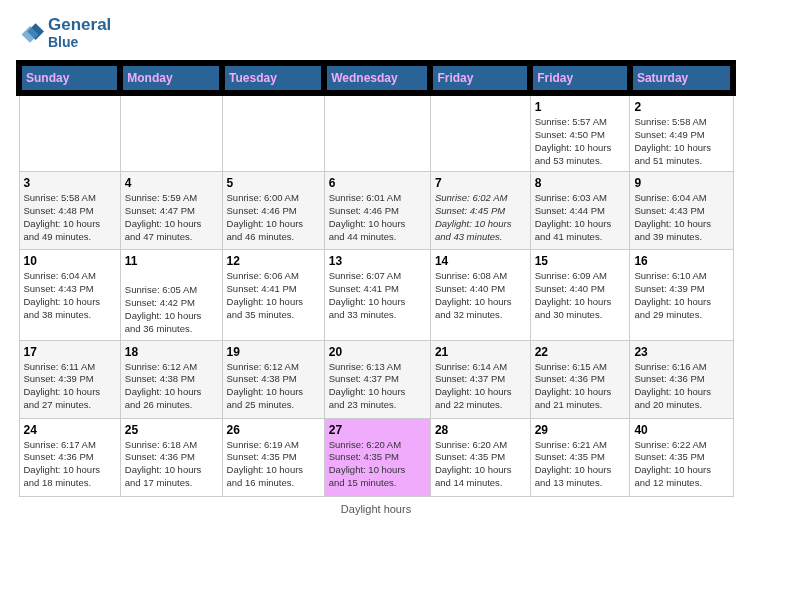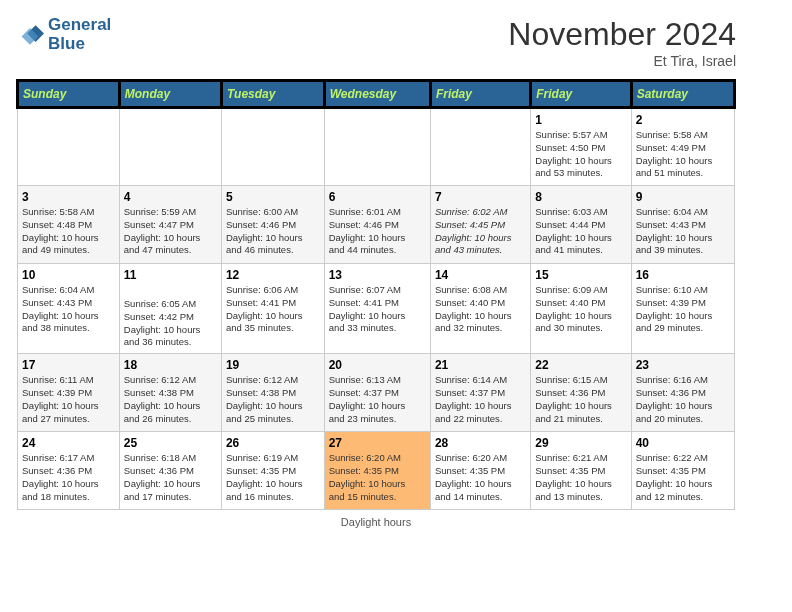--- a/index.html
+++ b/index.html
@@ -43,27 +43,26 @@
       font-size: 14px;
       color: #555;
     }
     .calendar {
       width: 100%;
       border-collapse: collapse;
       font-size: 10.5px;
     }
     .calendar th {
       background: #2a6496;
-      color: #bef264;
+      color: #f0abfc;
       padding: 5px 4px;
       text-align: left;
       font-size: 12px;
       font-weight: bold;
-      border: 3px solid #000000;
-      font-style: italic;
+      border: 6px solid #000000;
     }
     .calendar td {
       border: 1px solid #ccc;
       vertical-align: top;
       padding: 4px 4px;
       width: 113px;
       height: 78px;
       background: #fff;
     }
     .calendar tr:nth-child(even) td {
@@ -100,26 +99,22 @@
   <div class="header">
     <div class="logo">
       <svg class="logo-icon" viewBox="0 0 40 40">
         <polygon points="28,6 40,18 28,30 16,18" fill="#2a6496"></polygon>
         <polygon points="20,10 32,22 20,34 8,22" fill="#4a90c4" opacity="0.7"></polygon>
       </svg>
       <div>
         <div style="font-size:17px;font-weight:bold;color:#333;line-height:1.1;">
           <span style="color:#2a6496;">General</span>
         </div>
-        <div style="font-size:17px;font-weight:bold;color:#2a6496;line-height:1.1;">Blue</div>
+        <div style="font-size:14px;font-weight:bold;color:#2a6496;line-height:1.1;">Blue</div>
       </div>
-    </div>
-    <div class="title-block">
-      <div class="month-title">November 2024</div>
-      <div class="subtitle">Et Tira, Israel</div>
     </div>
   </div>
 
   <table class="calendar">
     <thead>
       <tr>
       <th>Sunday</th>
           <th>Monday</th>
           <th>Tuesday</th>
           <th>Wednesday</th>
@@ -318,21 +313,21 @@
 Daylight: 10 hours
 and 17 minutes.</div>
           </td>
           <td style="background: rgb(255, 255, 255);">
             <span class="day-num">26</span>
             <div class="day-info" style="white-space: pre-line;">Sunrise: 6:19 AM
 Sunset: 4:35 PM
 Daylight: 10 hours
 and 16 minutes.</div>
           </td>
-          <td style="background: #fdba74;">
+          <td style="background: #f0abfc;">
             <span class="day-num">27</span>
             <div class="day-info" style="white-space: pre-line;">Sunrise: 6:20 AM
 Sunset: 4:35 PM
 Daylight: 10 hours
 and 15 minutes.</div>
           </td>
           <td style="background: rgb(255, 255, 255);">
             <span class="day-num">28</span>
             <div class="day-info" style="white-space: pre-line;">Sunrise: 6:20 AM
 Sunset: 4:35 PM

